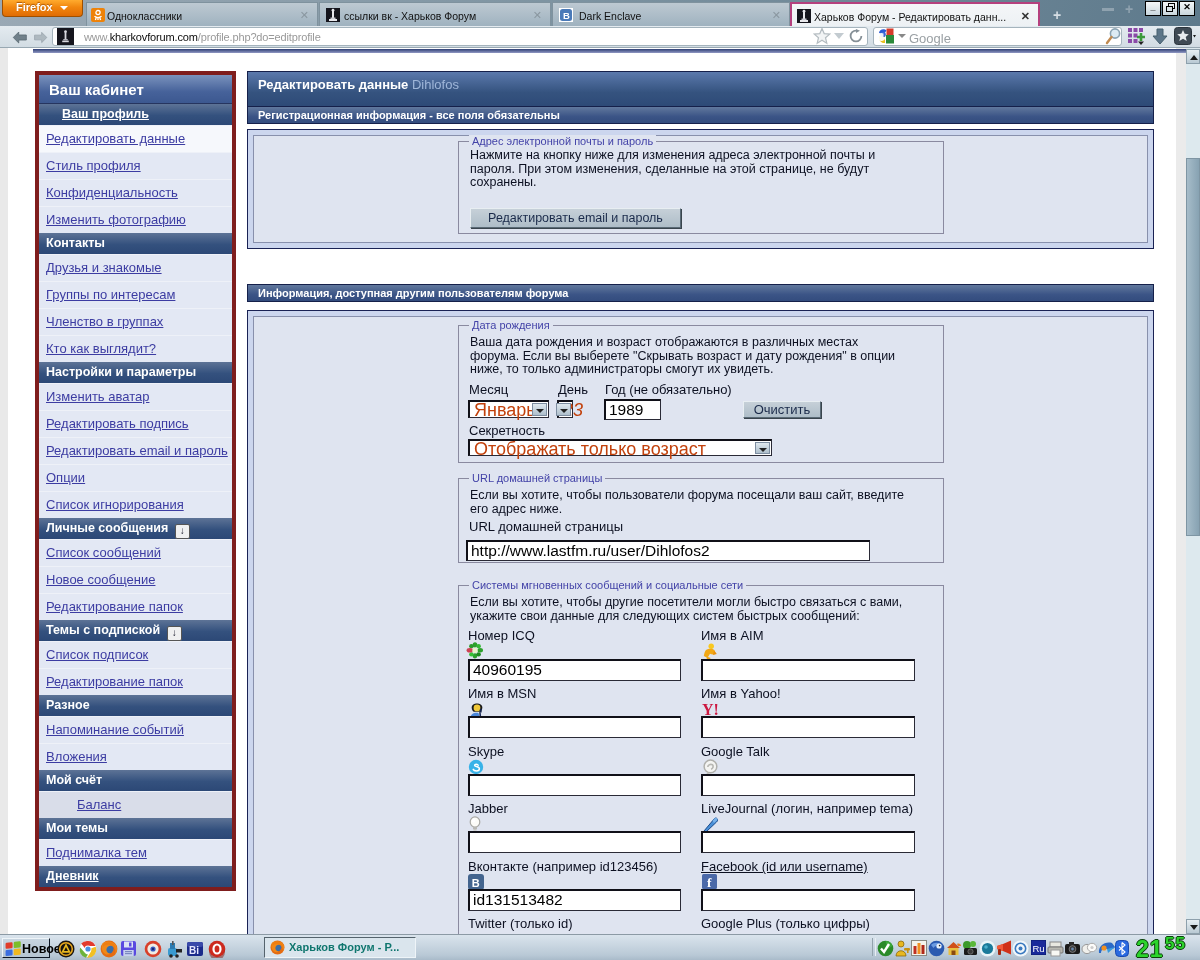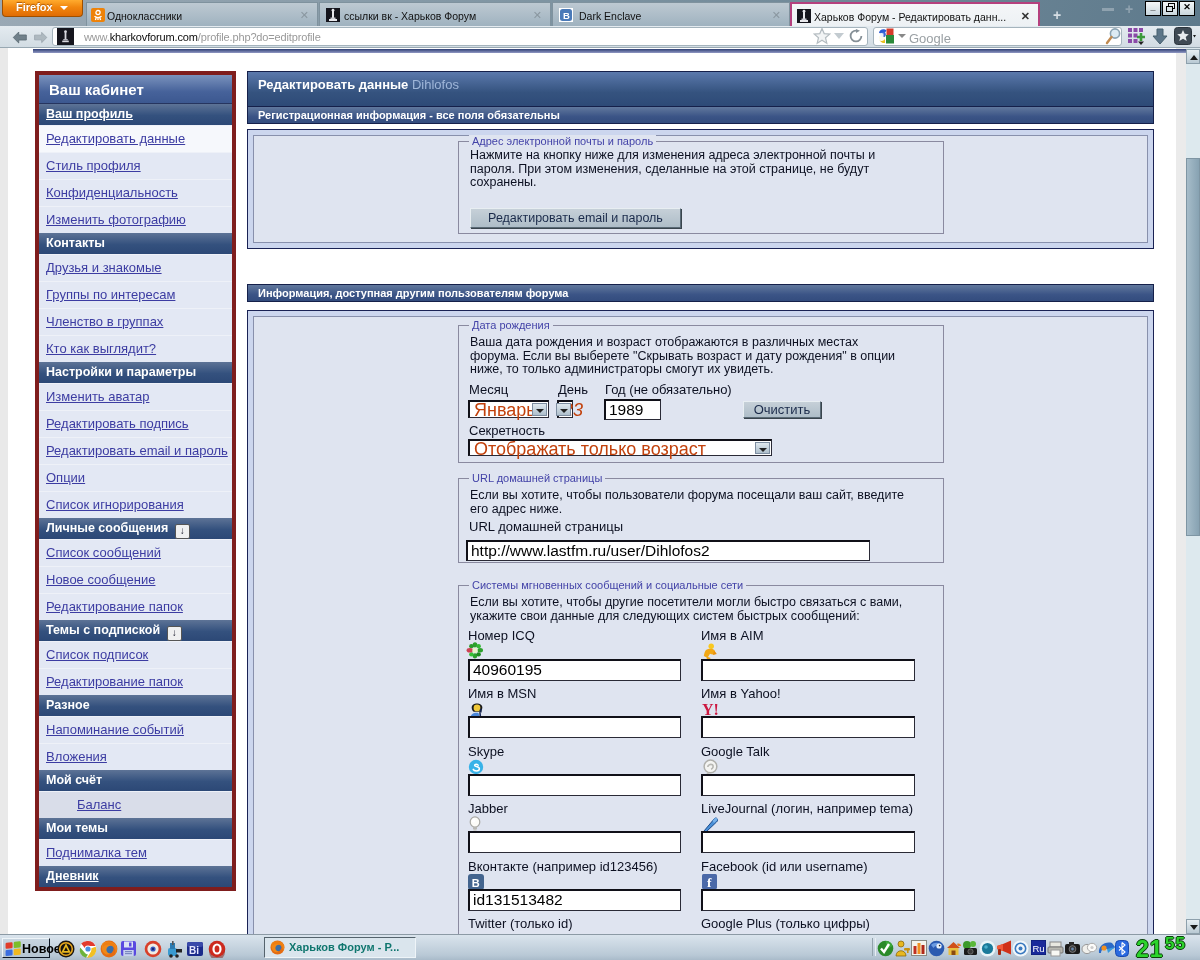--- a/index.html
+++ b/index.html
@@ -192,21 +192,21 @@
         <span style="position:absolute;left:3px;top:5px;width:0;height:0;border-left:4px solid transparent;border-right:4px solid transparent;border-bottom:5px solid #1a1a1a;"></span>
       </div>
     <div id="sthumb" class="abs"></div>
     <div class="abs sbtn" style="top:871px;">
         <span style="position:absolute;left:3px;top:5px;width:0;height:0;border-left:4px solid transparent;border-right:4px solid transparent;border-top:5px solid #1a1a1a;"></span>
       </div>
   </div>
 
   <div id="sidebar" class="abs">
     <div id="sb-h1" class="tcat">Ваш кабинет</div>
-    <div class="sb-sh thead"><a style="color:#fff;">Ваш профиль</a></div>
+    <div class="sb-sh thead"><a style="color:#fff;margin-left:16px;">Ваш профиль</a></div>
     <div class="sb-row sb-cur"><a>Редактировать данные</a></div>
     <div class="sb-row"><a>Стиль профиля</a></div>
     <div class="sb-row"><a>Конфиденциальность</a></div>
     <div class="sb-row"><a>Изменить фотографию</a></div>
     <div class="sb-sh thead">Контакты</div>
     <div class="sb-row"><a>Друзья и знакомые</a></div>
     <div class="sb-row"><a>Группы по интересам</a></div>
     <div class="sb-row"><a>Членство в группах</a></div>
     <div class="sb-row"><a>Кто как выглядит?</a></div>
     <div class="sb-sh thead">Настройки и параметры</div>
@@ -348,21 +348,21 @@
       </svg></div>
   <div class="abs" style="left:702px;top:768px;"><svg width="17" height="17" viewBox="0 0 17 17">
         <path d="M2 15 L12.5 2.5 C13.5 1.5 15.5 2 15.5 4 C15.5 5 15 5.5 14.5 6 L4 16 L1.5 16.5 Z" fill="#4a90d8" stroke="#1a4a8a" stroke-width="1"></path>
         <path d="M2 15 L1.5 16.5 L4 16 Z" fill="#16335e"></path>
         <path d="M12.5 2.5 C13.5 1.5 15.5 2 15.5 4 L12 7 L10.5 4.8 Z" fill="#77b2ea"></path>
       </svg></div>
   <div class="abs inp" style="left:468px;top:783px;width:213px;height:22px;"></div>
   <div class="abs inp" style="left:701px;top:783px;width:214px;height:22px;"></div>
 
   <div class="abs flbl" style="left:468px;top:811px;">Вконтакте (например id123456)</div>
-  <div class="abs flbl" style="left:701px;top:811px;">Facebook (id или username)</div>
+  <div class="abs flbl" style="left:701px;top:811px;text-decoration:underline;">Facebook (id или username)</div>
   <div class="abs" style="left:468px;top:826px;"><svg width="16" height="16" viewBox="0 0 16 16">
         <rect x="0" y="0" width="16" height="16" rx="3" fill="#43648e"></rect>
         <text x="3.8" y="12.5" font-family="Liberation Sans" font-size="11" font-weight="bold" fill="#fff">В</text>
       </svg></div>
   <div class="abs" style="left:702px;top:826px;"><svg width="15" height="16" viewBox="0 0 15 16">
         <rect x="0" y="0" width="15" height="15" rx="1.5" fill="#4b69a8"></rect>
         <text x="5" y="13" font-family="Liberation Serif" font-size="13.5" font-weight="bold" fill="#fff">f</text>
       </svg></div>
   <div class="abs inp" style="left:468px;top:841px;width:213px;height:22px;">id131513482</div>
   <div class="abs inp" style="left:701px;top:841px;width:214px;height:22px;"></div>

